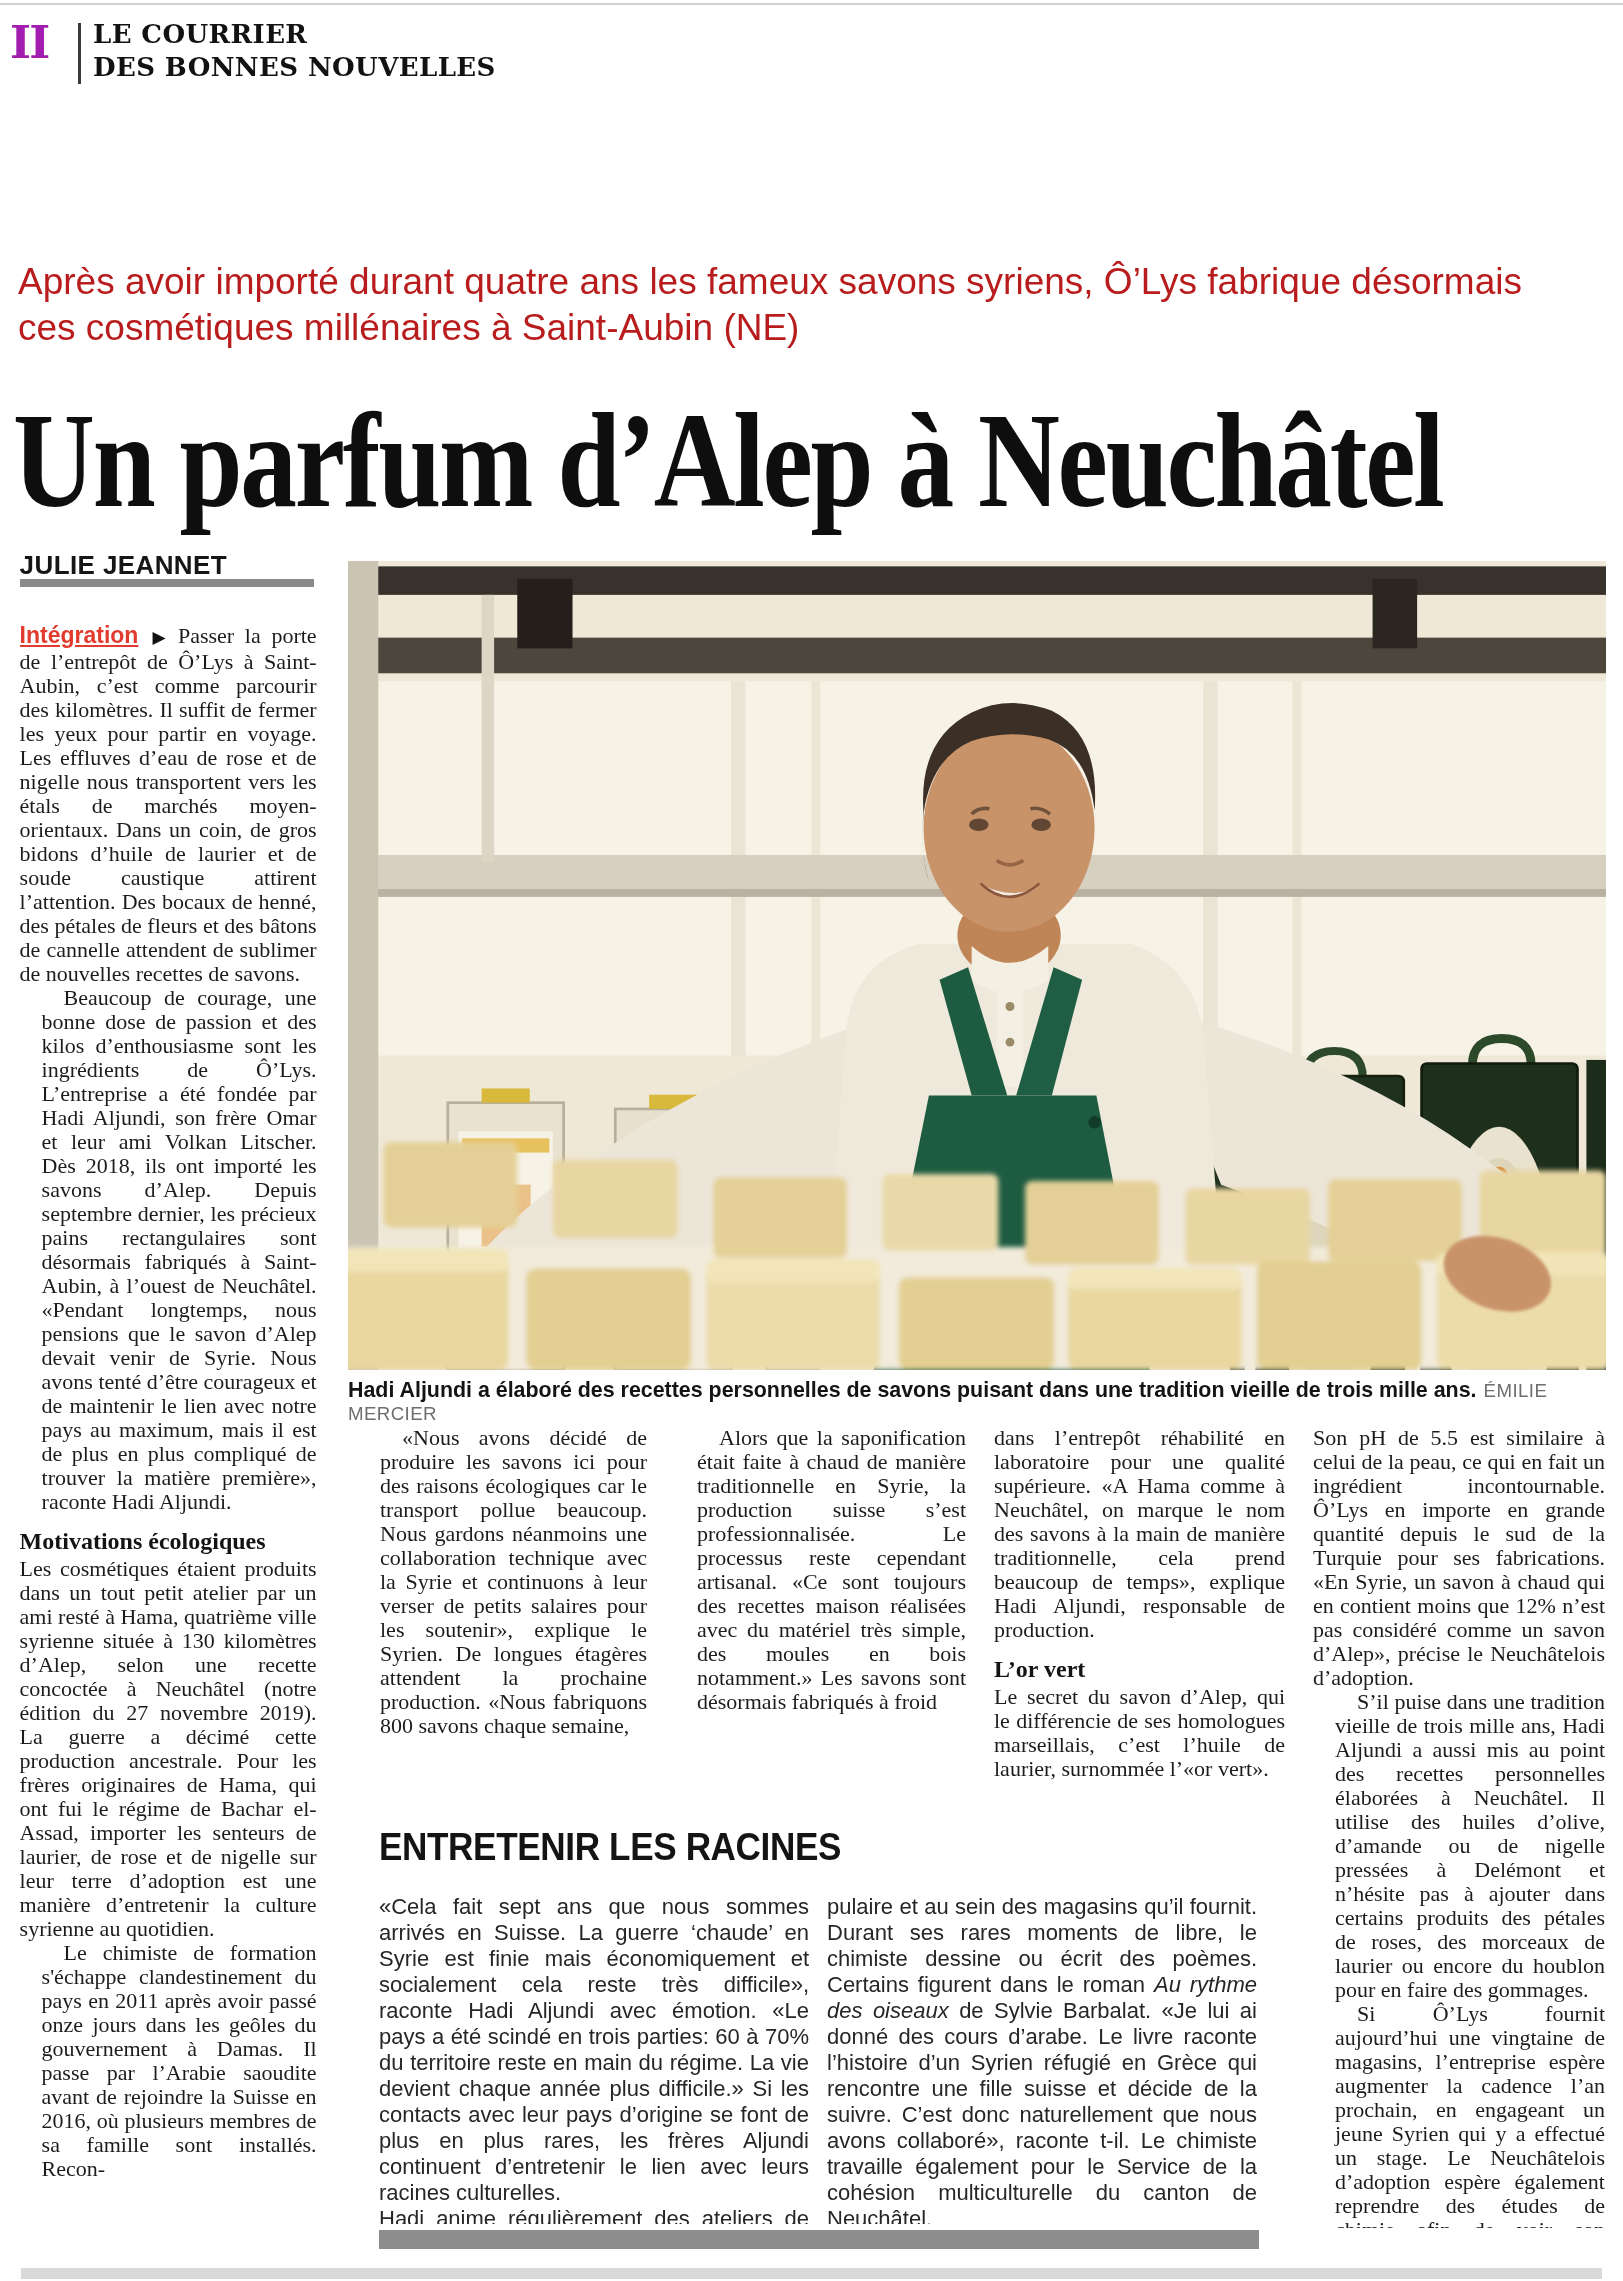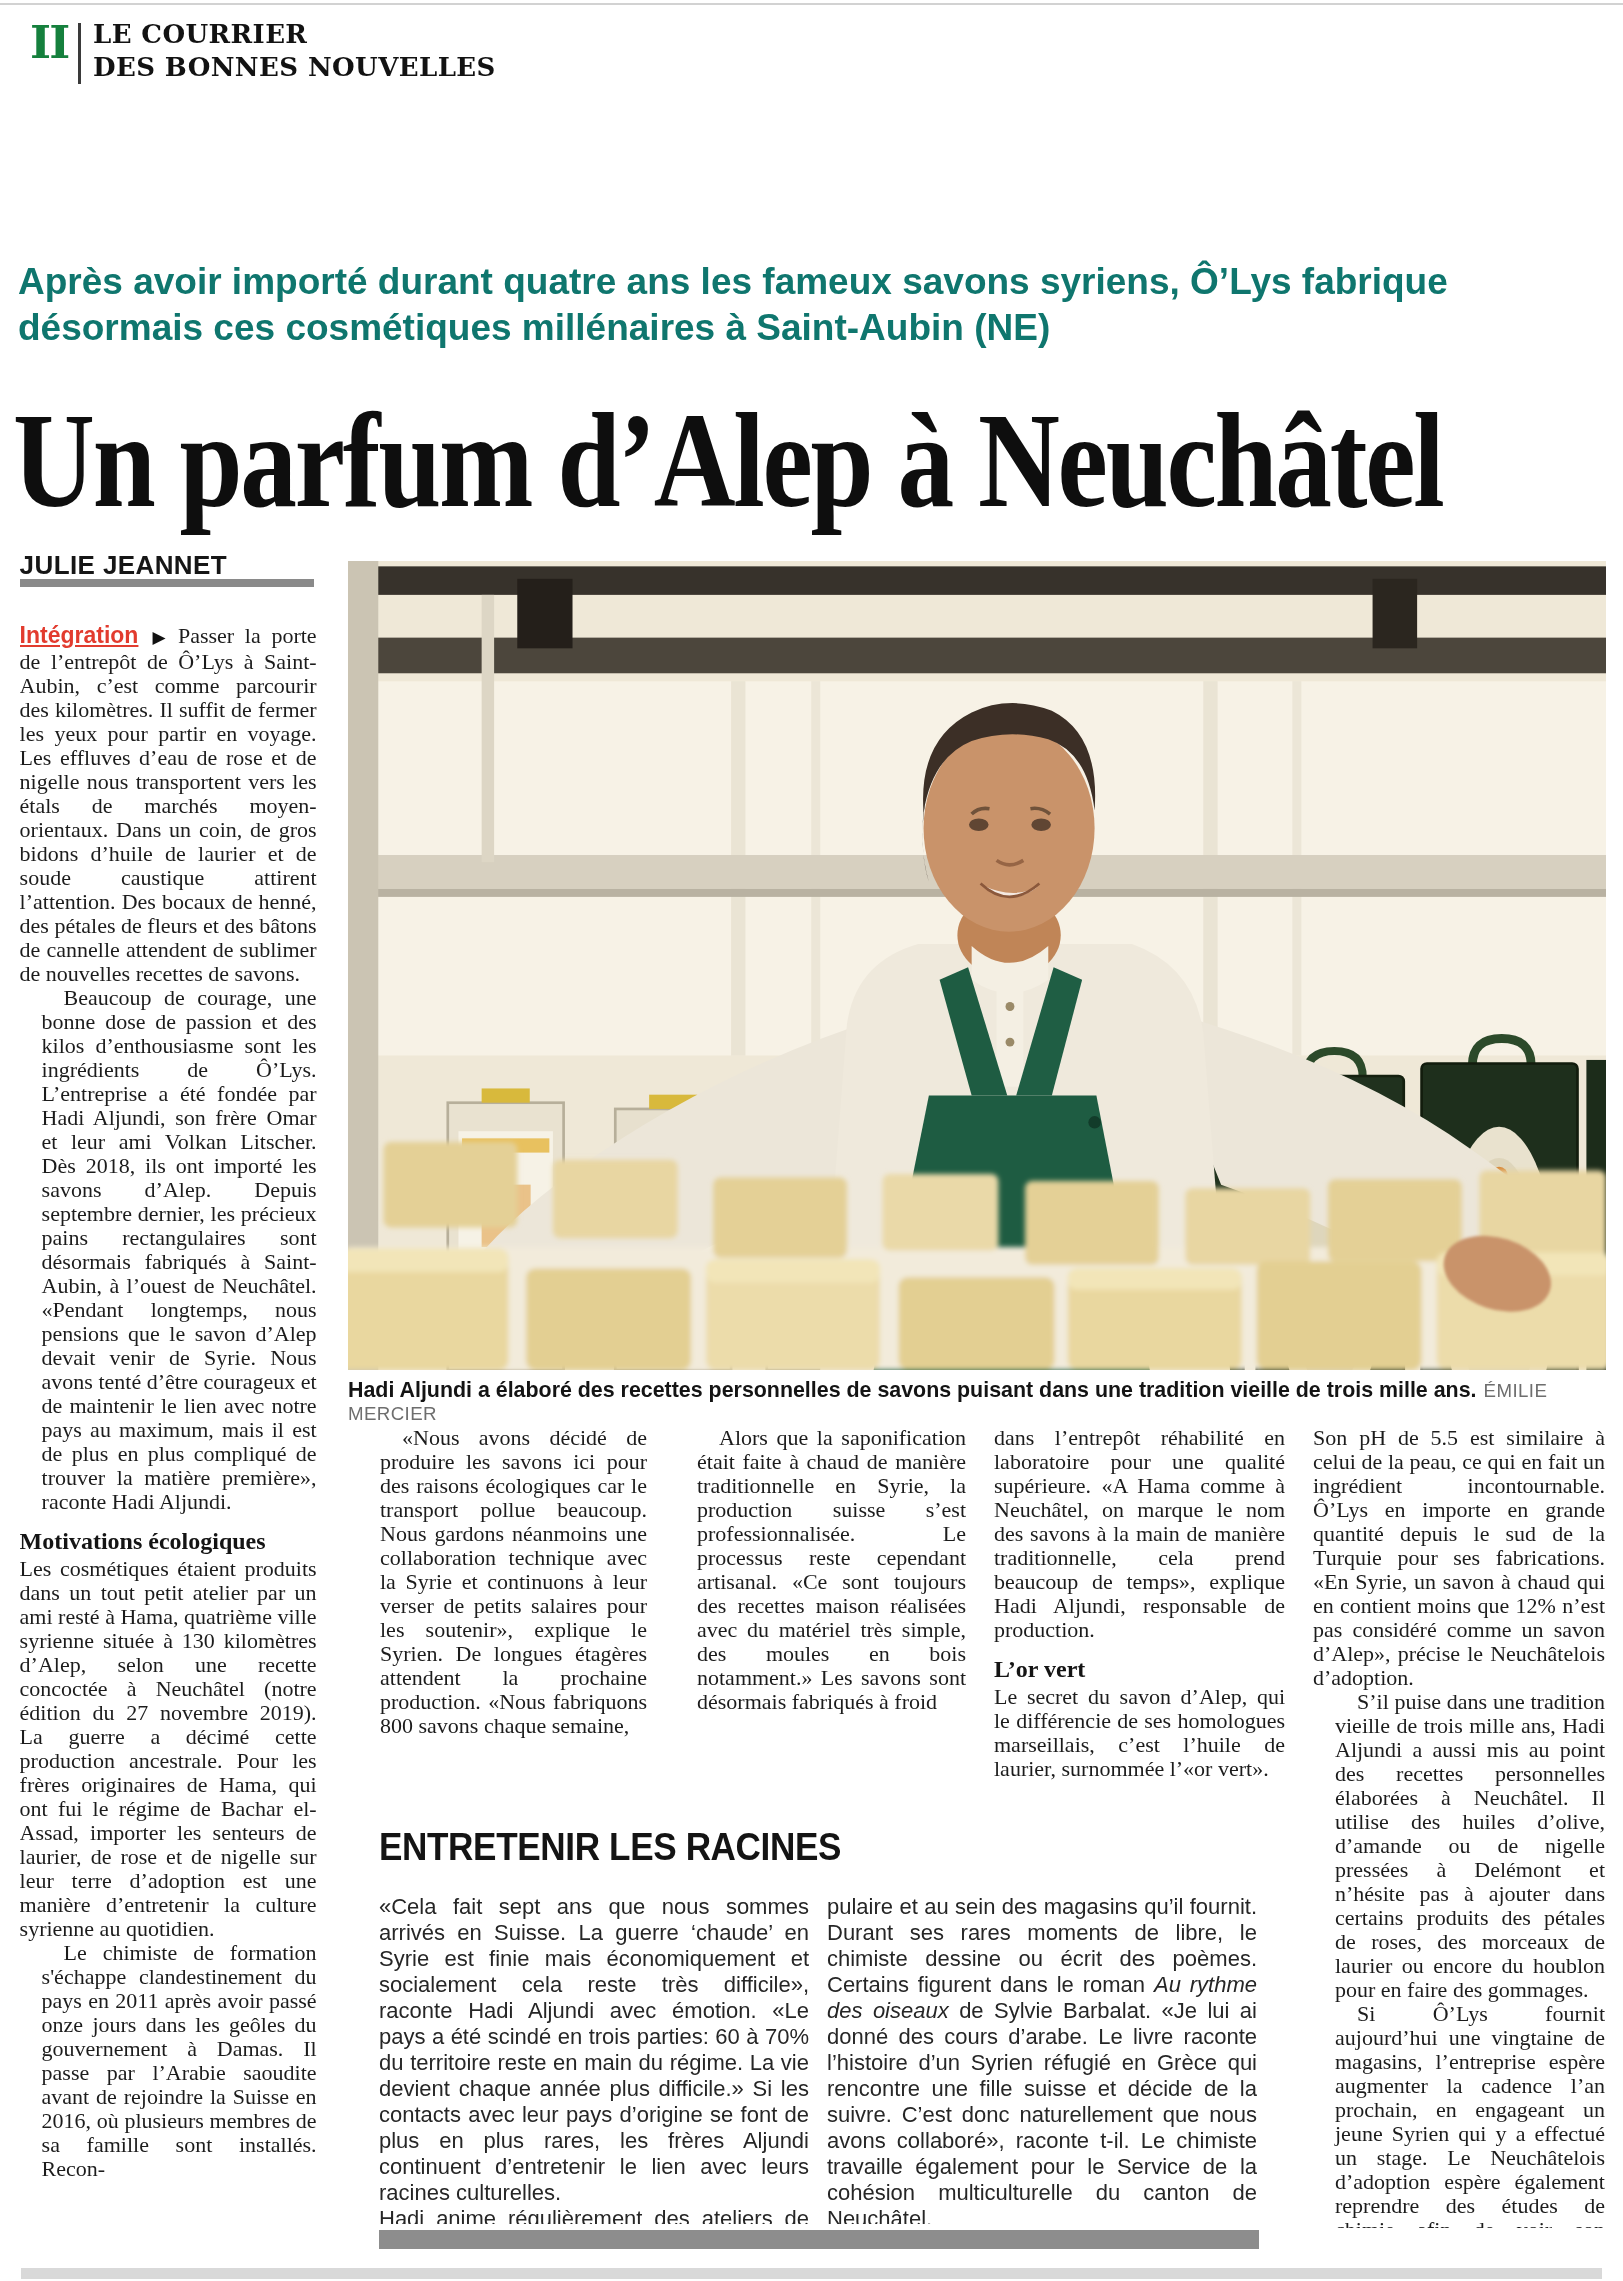--- a/index.html
+++ b/index.html
@@ -1,28 +1,28 @@
 <!DOCTYPE html>
 <html lang="fr" style="font-size:14.3px"><head>
 <meta charset="utf-8">
 <style>
   html,body{margin:0;padding:0;background:#ffffff;}
   body{width:1624px;height:2281px;position:relative;overflow:hidden;
        font-family:"Liberation Serif",serif;color:#1b1b1b;}
   .abs{position:absolute;}
   
   .top-rule{left:0;top:2.7px;width:1624px;height:2.7px;background:#d2d2d2;}
-  .page-num{left:30px;top:16px;font-family:"DejaVu Serif",serif;font-weight:bold;
-            font-size:45px;letter-spacing:-1.8px;color:#15803d;}
+  .page-num{left:10px;top:16px;font-family:"DejaVu Serif",serif;font-weight:bold;
+            font-size:45px;letter-spacing:-1.8px;color:#a21caf;}
   .head-divider{left:78px;top:23px;width:2.7px;height:61px;background:#3a3a3a;}
   .masthead{left:93px;top:18px;font-family:"DejaVu Serif",serif;font-weight:bold;
             font-size:26px;line-height:33px;letter-spacing:0.4px;color:#121212;}
   
   .standfirst{left:18px;top:259px;width:1524px;font-family:"Liberation Sans",sans-serif;
-              font-weight:700;font-size:37px;line-height:46px;color:#0f766e;}
+              font-weight:400;font-size:37px;line-height:46px;color:#b91c1c;}
   .headline{left:12.5px;top:389px;width:1871px;margin:0;font-family:"Liberation Serif",serif;
             font-weight:bold;font-size:135px;line-height:143px;letter-spacing:-2.7px;color:#0e0e0e;
             transform:scaleX(.84);transform-origin:left top;white-space:nowrap;}
   .byline{left:19.6px;top:550px;font-family:"Liberation Sans",sans-serif;font-weight:bold;
           font-size:26px;letter-spacing:0.4px;color:#161616;}
   .byline-bar{left:19.6px;top:579px;width:294px;height:8px;background:#8a8a8a;}
   
   .col{font-size:22px;line-height:24px;text-align:justify;hyphens:auto;-webkit-hyphens:auto;
        color:#1c1c1c;overflow:hidden;}
   .col p{margin:0;}

